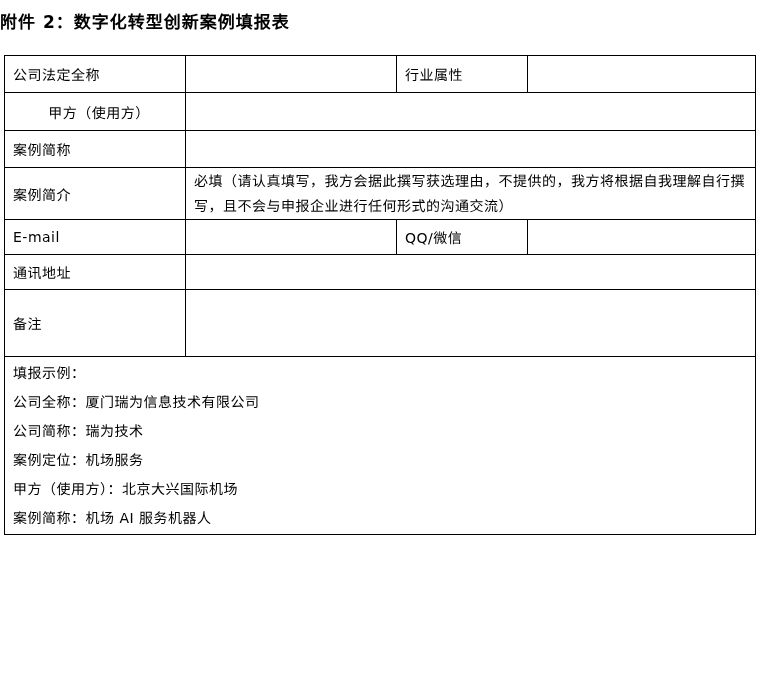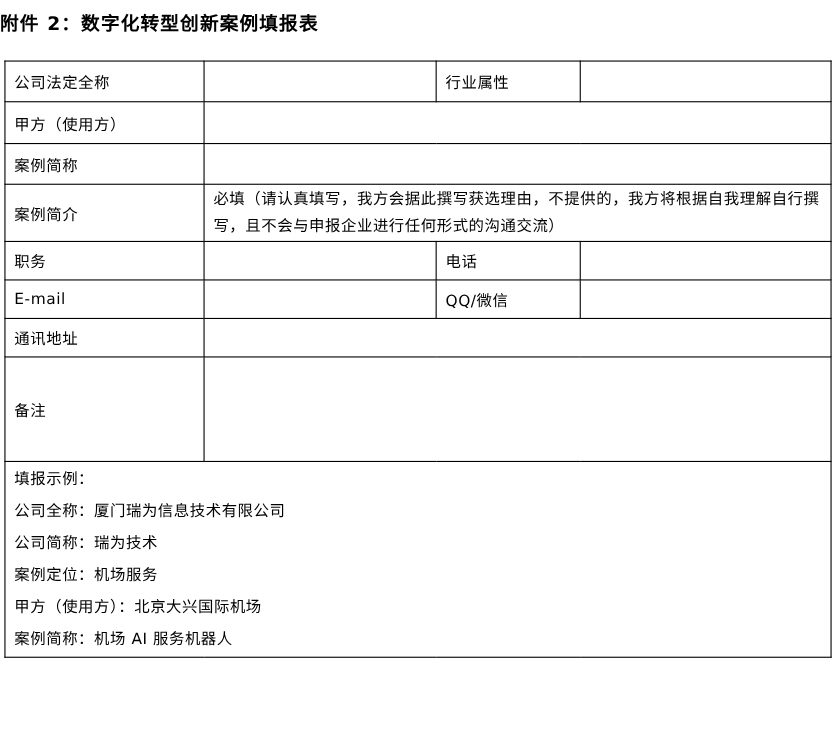--- a/index.html
+++ b/index.html
@@ -37,24 +37,24 @@
     padding: 0 0 0 8px;
     vertical-align: middle;
     letter-spacing: 0.5px;
     overflow: hidden;
   }
   col.c1 { width: 181px; }
   col.c2 { width: 211px; }
   col.c3 { width: 131px; }
   col.c4 { width: 228px; }
   tr.r-std  { height: 37px; }
-  tr.r-med  { height: 38px; }
+  tr.r-med  { height: 38px; text-align: center; }
   tr.r-sm   { height: 35px; }
   tr.r-intro{ height: 52px; }
-  tr.r-note { height: 95px; }
+  tr.r-note { height: 67px; }
   tr.r-ex   { height: 178px; }
   td.intro-cell {
     line-height: 25px;
     padding: 2px 8px 2px 8px;
   }
   td.example-cell {
     vertical-align: top;
     padding: 6px 8px 0 8px;
   }
   .example-line {
@@ -95,26 +95,20 @@
         <td>案例简称</td>
         <td colspan="3"></td>
       </tr>
 
       <tr class="r-intro">
         <td>案例简介</td>
         <td colspan="3" class="intro-cell">必填（请认真填写，我方会据此撰写获选理由，不提供的，我方将根据自我理解自行撰写，且不会与申报企业进行任何形式的沟通交流）</td>
       </tr>
 
 
-      <tr class="r-sm">
-        <td>职务</td>
-        <td></td>
-        <td>电话</td>
-        <td></td>
-      </tr>
 
       <tr class="r-sm">
         <td>E-mail</td>
         <td></td>
         <td>QQ/微信</td>
         <td></td>
       </tr>
 
       <tr class="r-sm">
         <td>通讯地址</td>

